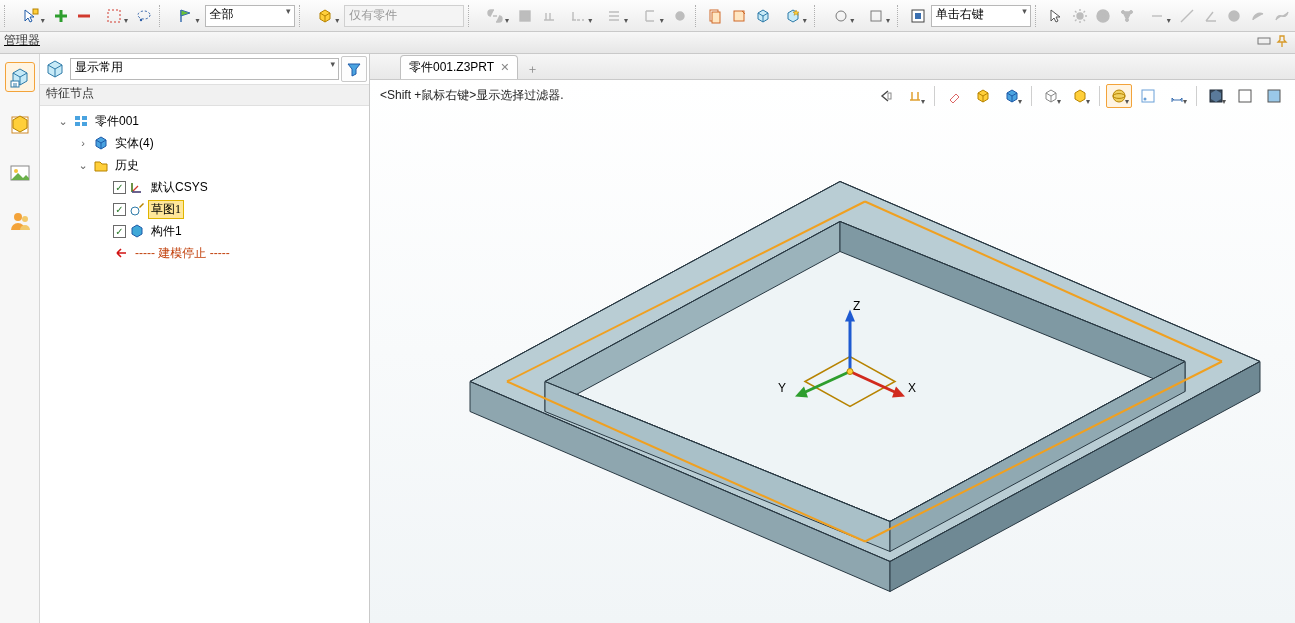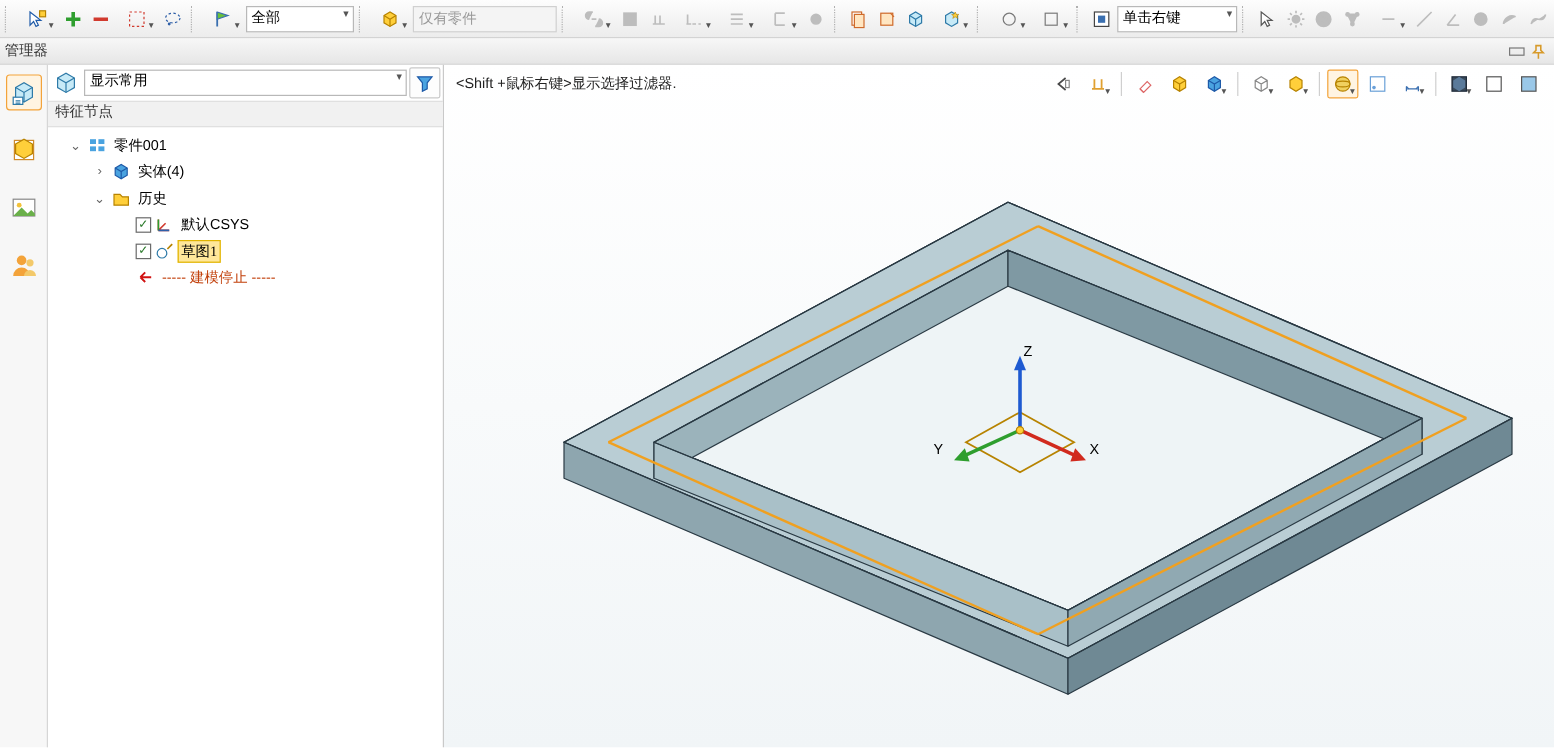--- a/index.html
+++ b/index.html
@@ -19,21 +19,21 @@
 .tb-btn.dd::after { content:"▾"; font-size:8px; color:#555; position:absolute; right:2px; bottom:1px;}
 .tb-combo { height:22px; border:1px solid #b8b8b8; background:#fff; min-width:90px;
   display:flex; align-items:flex-start; padding:0 14px 0 4px; position:relative; cursor:pointer;}
 .tb-combo::after { content:"▾"; position:absolute; right:3px; font-size:9px; color:#555;}
 .tb-input-ro { height:22px; border:1px solid #d0d0d0; background:#f4f4f4; color:#999;
   min-width:120px; padding:0 4px; display:flex; align-items:center;}
 .faded svg * { stroke:#bdbdbd !important; fill:#bdbdbd !important; }
 
 
 .mgr-hdr { height:22px; background:linear-gradient(#f7f7f7,#e6e6e6);
-  border-bottom:1px solid #c9c9c9; display:flex; align-items:center; padding:0 4px;}
+  border-bottom:1px solid #c9c9c9; display:flex; padding:0 4px;text-decoration:underline;}
 .mgr-hdr .title{ flex:1; color:#333;}
 .mgr-hdr .icon-btn{ width:18px;height:18px;display:flex;align-items:center;justify-content:center;cursor:pointer;}
 
 
 .body-row { display:flex; height:calc(623px - 32px - 22px);border-radius:23px; }
 .left-rail { width:40px; background:#f7f7f7; border-right:1px solid #d6d6d6;
   display:flex; flex-direction:column; align-items:center; padding-top:8px; gap:18px;}
 .rail-btn { width:30px; height:30px; display:flex; align-items:center; justify-content:center;
   border:1px solid transparent; border-radius:3px; cursor:pointer;}
 .rail-btn.active{ border-color:#f3a33a; background:#fff4e2;}
@@ -388,33 +388,50 @@
         <span class="tw"></span>
         <span class="chk checked"></span>
         <span class="node-ico">
           <svg viewBox="0 0 16 16">
               <circle cx="6" cy="10" r="4" fill="none" stroke="#2e7aa8"></circle>
               <path d="M10 6 L14 2 L15 3 L11 7 Z" fill="#b78300"></path>
             </svg>
         </span>
         <span class="lbl">草图1</span>
       </div>
+      <div class="tree-row ind3">
+        <span class="tw"></span>
+        <span class="chk checked"></span>
+        <span class="node-ico">
+          <svg viewBox="0 0 16 16">
+              <path d="M3 5 L8 2 L13 5 L13 11 L8 14 L3 11 Z" fill="#3fa8d8" stroke="#1e5aa8"></path>
+            </svg>
+        </span>
+        <span class="lbl">构件1</span>
+      </div>
       <div class="tree-row ind3 stop">
         <span class="tw"></span>
         <span class="node-ico">
           <svg viewBox="0 0 16 16">
               <path d="M13 8 H4 M4 8 L8 4 M4 8 L8 12" stroke="#d11313" stroke-width="1.6" fill="none"></path>
             </svg>
         </span>
         <span class="lbl">----- 建模停止 -----</span>
       </div>
     </div>
   </div>
 
   <div class="doc-area">
+    <div class="tabstrip">
+      <div class="doc-tab">
+        <span>零件001.Z3PRT</span>
+        <span class="x">✕</span>
+      </div>
+      <div class="add-tab">＋</div>
+    </div>
 
     <div class="canvas-wrap">
       <div class="hint">
         <div>&lt;Shift +鼠标右键&gt;显示选择过滤器.</div>
       </div>
 
       <div class="view-tb">
         <div class="tb-btn">
             <svg viewBox="0 0 16 16">
               <path d="M10 3 L4 8 L10 13" class="ico-stroke"></path>

